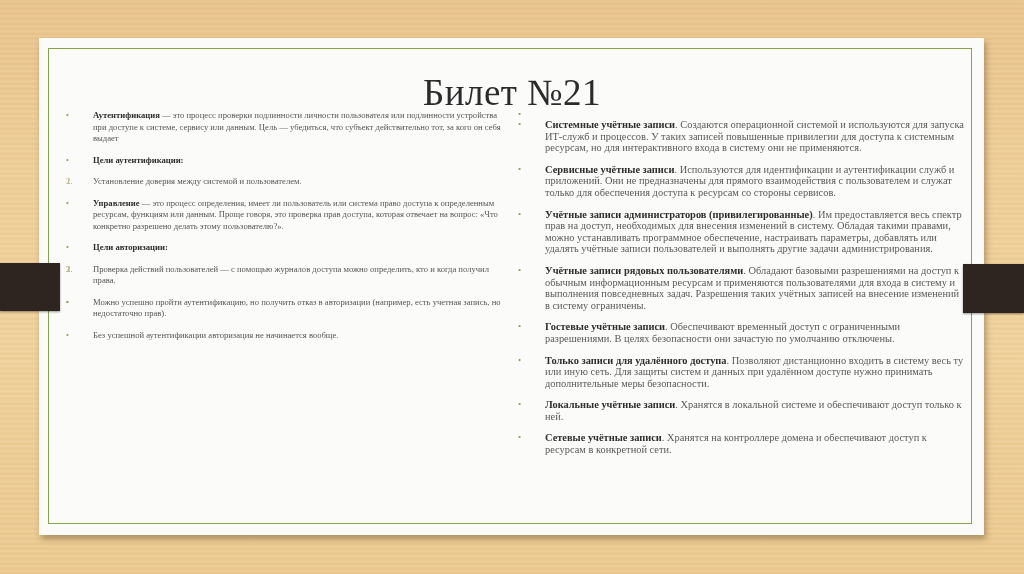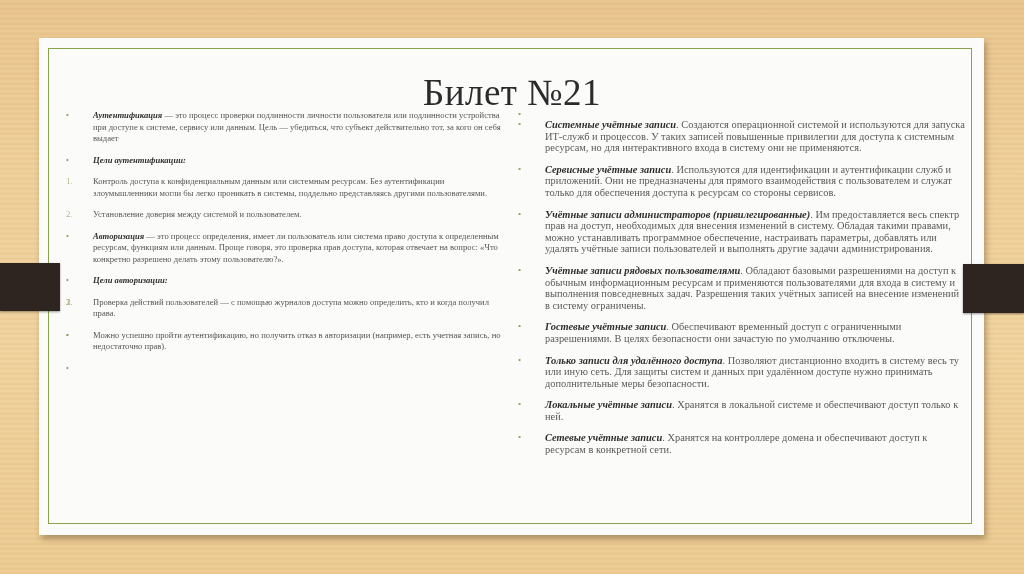--- a/index.html
+++ b/index.html
@@ -34,46 +34,46 @@
     font-size:37px; color:#2b2b2b; letter-spacing:0.5px;margin-top:36px;
   }
   .col { position:absolute; color:#555; }
   .col.left { left:66px; top:110px; width:440px; font-size:8.6px; line-height:11.5px; }
   .col.right { left:518px; top:109px; width:448px; font-size:10.4px; line-height:11.6px; color:#5a5a5a; }
   .item { position:relative; padding-left:27px; margin-bottom:10px; }
   .col.right .item { padding-left:27px; margin-bottom:10px; }
   .marker { position:absolute; left:0; top:0; color:#8aa24c; font-size:8px; }
   .col.right .marker { font-size:9px; }
   .num { color:#b9b48a; font-size:9px; }
-  .b { font-weight:bold; color:#2e2e2e;font-style:italic; }
+  .b { font-weight:bold; color:#2e2e2e; }
 </style>
 </head>
 <body>
 
 <div class="wood-grain"></div>
 <div class="card"></div>
 <div class="frame"></div>
 <div class="band left"></div>
 <div class="band right"></div>
 
 <div class="title">Билет №21</div>
 
 <div class="col left" id="leftCol">
     <div class="item"><span class="marker">•</span><span class="b">Аутентификация</span><span> — это процесс проверки подлинности личности пользователя или подлинности устройства при доступе к системе, сервису или данным. Цель — убедиться, что субъект действительно тот, за кого он себя выдает</span></div>
     <div class="item"><span class="marker">•</span><span class="b">Цели аутентификации:</span></div>
-    <div class="item"><span class="marker num">1.</span><span>Контроль доступа к конфиденциальным данным или системным ресурсам. Без аутентификации злоумышленники могли бы легко проникать в системы, поддельно представляясь другими пользователями.</span></div>
+    <div class="item"><span class="marker num">1.</span></div>
     <div class="item"><span class="marker num">2.</span><span>Установление доверия между системой и пользователем.</span></div>
-    <div class="item"><span class="marker">•</span><span class="b">Авторизация</span><span> — это процесс определения, имеет ли пользователь или система право доступа к определенным ресурсам, функциям или данным. Проще говоря, это проверка прав доступа, которая отвечает на вопрос: «Что конкретно разрешено делать этому пользователю?».</span></div>
+    <div class="item"><span class="marker">•</span><span class="b">Управление</span><span> — это процесс определения, имеет ли пользователь или система право доступа к определенным ресурсам, функциям или данным. Проще говоря, это проверка прав доступа, которая отвечает на вопрос: «Что конкретно разрешено делать этому пользователю?».</span></div>
     <div class="item"><span class="marker">•</span><span class="b">Цели авторизации:</span></div>
     <div class="item"><span class="marker num">1.</span></div>
     <div class="item"><span class="marker num">2.</span></div>
     <div class="item"><span class="marker num">3.</span><span>Проверка действий пользователей — с помощью журналов доступа можно определить, кто и когда получил права.</span></div>
     <div class="item"><span class="marker">•</span></div>
     <div class="item"><span class="marker">•</span><span>Можно успешно пройти аутентификацию, но получить отказ в авторизации (например, есть учетная запись, но недостаточно прав).</span></div>
-    <div class="item"><span class="marker">•</span></div>
+    <div class="item"><span class="marker">•</span><span>Без успешной аутентификации авторизация не начинается вообще.</span></div>
   </div>
 <div class="col right" id="rightCol">
     <div class="item"><span class="marker">•</span></div>
     <div class="item"><span class="marker">•</span><span class="b">Системные учётные записи</span><span>. Создаются операционной системой и используются для запуска ИТ-служб и процессов. У таких записей повышенные привилегии для доступа к системным ресурсам, но для интерактивного входа в систему они не применяются.</span></div>
     <div class="item"><span class="marker">•</span><span class="b">Сервисные учётные записи</span><span>. Используются для идентификации и аутентификации служб и приложений. Они не предназначены для прямого взаимодействия с пользователем и служат только для обеспечения доступа к ресурсам со стороны сервисов.</span></div>
     <div class="item"><span class="marker">•</span><span class="b">Учётные записи администраторов (привилегированные)</span><span>. Им предоставляется весь спектр прав на доступ, необходимых для внесения изменений в систему. Обладая такими правами, можно устанавливать программное обеспечение, настраивать параметры, добавлять или удалять учётные записи пользователей и выполнять другие задачи администрирования.</span></div>
     <div class="item"><span class="marker">•</span><span class="b">Учётные записи рядовых пользователями</span><span>. Обладают базовыми разрешениями на доступ к обычным информационным ресурсам и применяются пользователями для входа в систему и выполнения повседневных задач. Разрешения таких учётных записей на внесение изменений в систему ограничены.</span></div>
     <div class="item"><span class="marker">•</span><span class="b">Гостевые учётные записи</span><span>. Обеспечивают временный доступ с ограниченными разрешениями. В целях безопасности они зачастую по умолчанию отключены.</span></div>
     <div class="item"><span class="marker">•</span><span class="b">Только записи для удалённого доступа</span><span>. Позволяют дистанционно входить в систему весь ту или иную сеть. Для защиты систем и данных при удалённом доступе нужно принимать дополнительные меры безопасности.</span></div>
     <div class="item"><span class="marker">•</span><span class="b">Локальные учётные записи</span><span>. Хранятся в локальной системе и обеспечивают доступ только к ней.</span></div>

